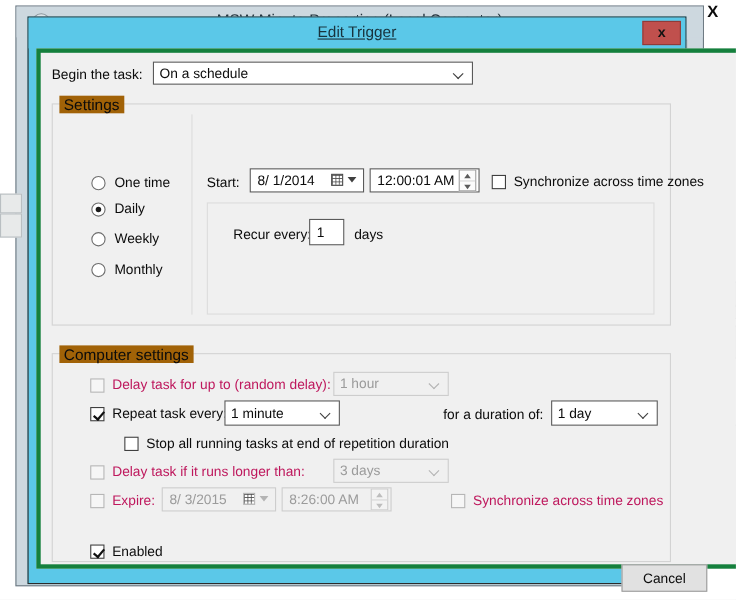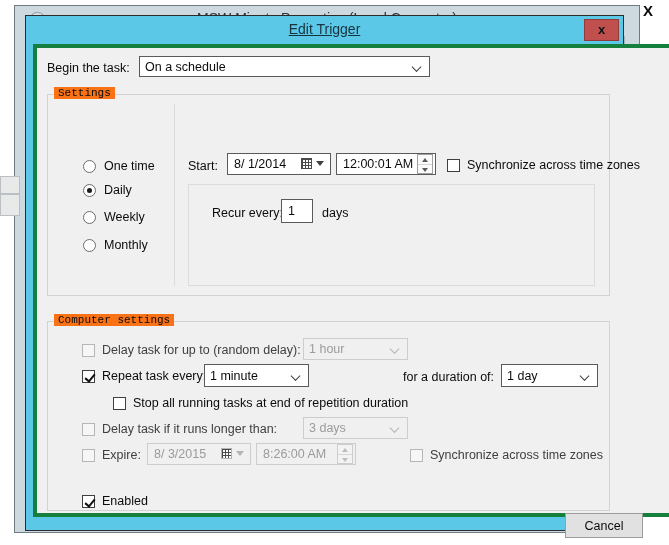--- a/index.html
+++ b/index.html
@@ -164,26 +164,25 @@
 
   
   .groupbox {
     position: absolute;
     border: 1px solid #d3d3d3;
     box-sizing: border-box;
     background: transparent;
   }
   .grouplabel {
     position: absolute;
-    background: #f97316;
+    background: #a16207;
     padding: 0 4px;
-    font-size: 11px;
+    font-size: 14px;
     color: #0b0b0b;
     white-space: nowrap;
-    font-family: Liberation Mono, monospace;
   }
   .inner-panel {
     position: absolute;
     border: 1px solid #dcdcdc;
     box-sizing: border-box;
     background: #f0f0f0;
   }
   .vsep {
     position: absolute;
     width: 0;
@@ -386,21 +385,21 @@
     border-bottom: 2px solid #111111;
     transform: rotate(40deg);
   }
   .cb-row .clbl {
     position: absolute;
     left: 20px;
     top: 0;
     font-size: 12.5px;
     color: #0b0b0b;
   }
-  .cb-row.disabled .clbl { color: #404040; }
+  .cb-row.disabled .clbl { color: #be185d; }
 
   
   .btn {
     position: absolute;
     background: #e1e1e1;
     border: 1px solid #9d9d9d;
     box-sizing: border-box;
     font-size: 12.5px;
     color: #0b0b0b;
     text-align: center;

